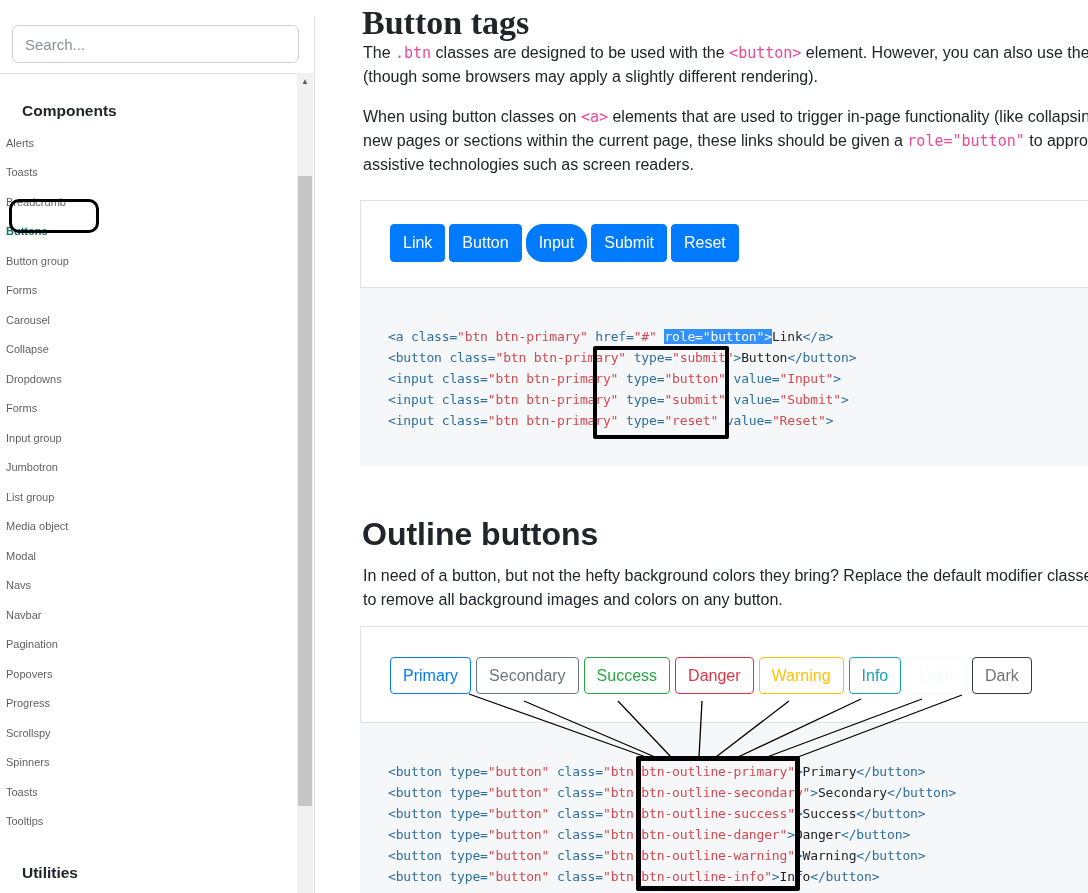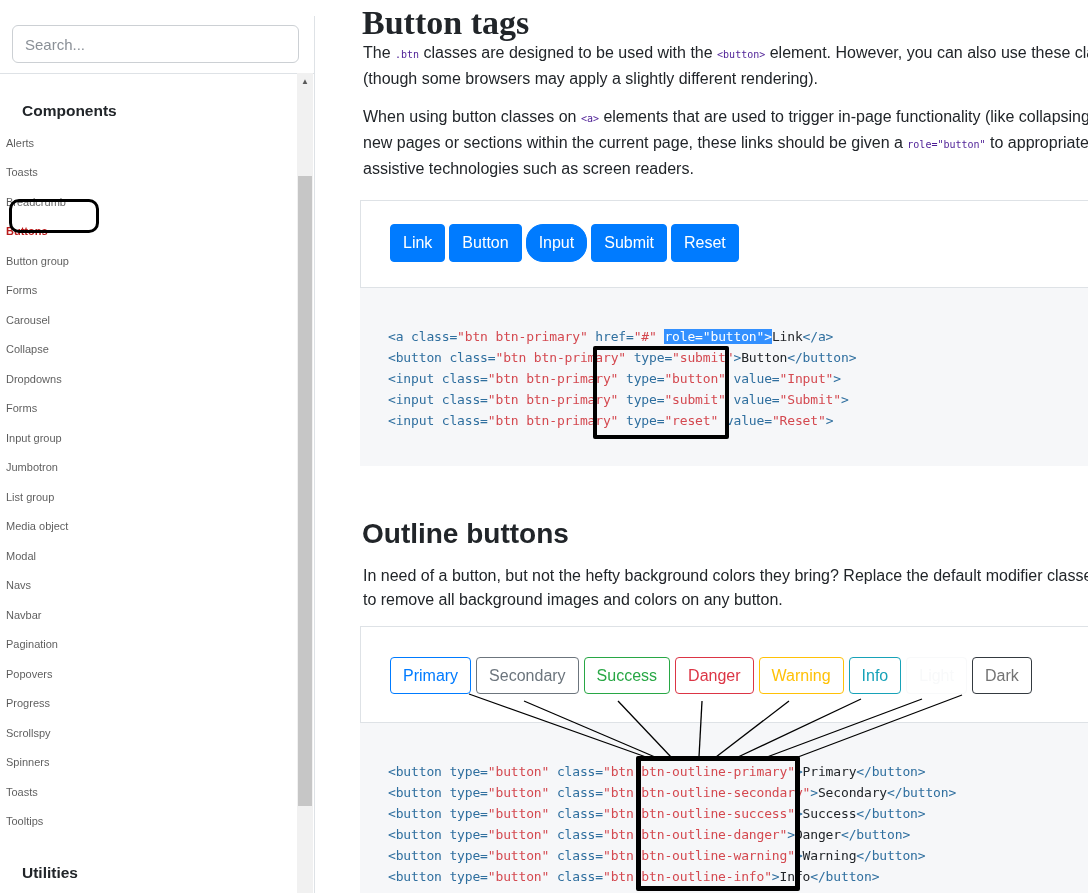--- a/index.html
+++ b/index.html
@@ -15,36 +15,36 @@
     position:absolute; left:12px; top:9px; width:287px; height:38px;
     border:1px solid #ccd0d4; border-radius:6px; font-size:15px; color:#212529;
     padding:0 12px; outline:none; font-family:"Liberation Sans", sans-serif;
   }
   #search-box::placeholder { color:#8a9097; }
   .h-divider { position:absolute; left:0; top:57px; width:315px; height:1px; background:#dee2e6; }
   #nav { position:absolute; left:0; top:58px; width:296px; height:835px; overflow:hidden; }
   .nav-heading { position:relative; margin:28px 0 8px 22px; font-size:15.5px; font-weight:700; color:#212529; }
   .nav-item { position:relative; height:29.5px; display:flex; align-items:center; padding-left:6px;
     font-size:11px; color:rgba(0,0,0,0.65); cursor:pointer; }
-  .nav-item.active { color:#b91c1c; font-weight:700; }
+  .nav-item.active { color:#0f766e; font-weight:700; }
   
   #scrollbar { position:absolute; left:297px; top:57px; width:16px; height:836px; background:#f1f1f1; }
   .sb-arrow { position:absolute; left:0; width:16px; height:17px; display:flex; align-items:center;
     justify-content:center; font-size:8px; color:#5a5a5a; background:#f1f1f1; cursor:pointer; }
   #sb-up { top:0; } #sb-down { bottom:0; }
   #sb-thumb { position:absolute; left:1px; top:103px; width:14px; height:630px; background:#c6c6c6; cursor:pointer; }
   
   .abs { position:absolute; }
   #h1 { left:362px; top:0px; font-size:34px; font-weight:600; line-height:46px; color:#212529;font-family:Liberation Serif, serif; }
   .para { font-size:16px; line-height:24px; color:#212529; white-space:nowrap; }
   #p1 { left:363px; top:41px; }
   #p2 { left:363px; top:105px; }
   #p3 { left:363px; top:564px; }
-  #h2 { left:362px; top:512px; font-size:28px; font-weight:600; line-height:44px; color:#212529; }
-  .icode { font-family:"DejaVu Sans Mono", monospace; font-size:10px; color:#4c1d95; }
+  #h2 { left:362px; top:512px; font-size:32px; font-weight:600; line-height:44px; color:#212529; }
+  .icode { font-family:"DejaVu Sans Mono", monospace; font-size:15px; color:#ec4899; }
   .example { background:#fff; border:1px solid #dee2e6; }
   #example1 { left:360px; top:200px; width:740px; height:88px; }
   #example1 .row { margin:23px 0 0 29px; display:flex; gap:4px; }
   #example2 { left:360px; top:626px; width:740px; height:97px; }
   #example2 .row { margin:30px 0 0 29px; display:flex; gap:5px; }
   .btn-solid {
     height:38px; padding:0 12px; border:1px solid #007bff; border-radius:4px;
     background:#007bff; color:#fff; font-size:16px; font-family:"Liberation Sans",sans-serif; cursor:pointer;
   }
   .btn-outline {

